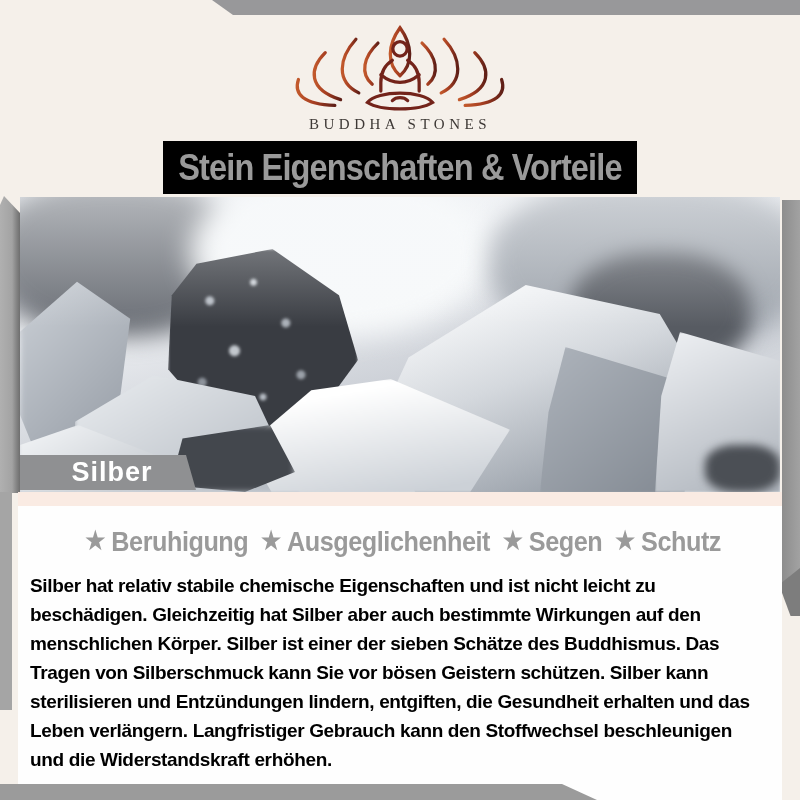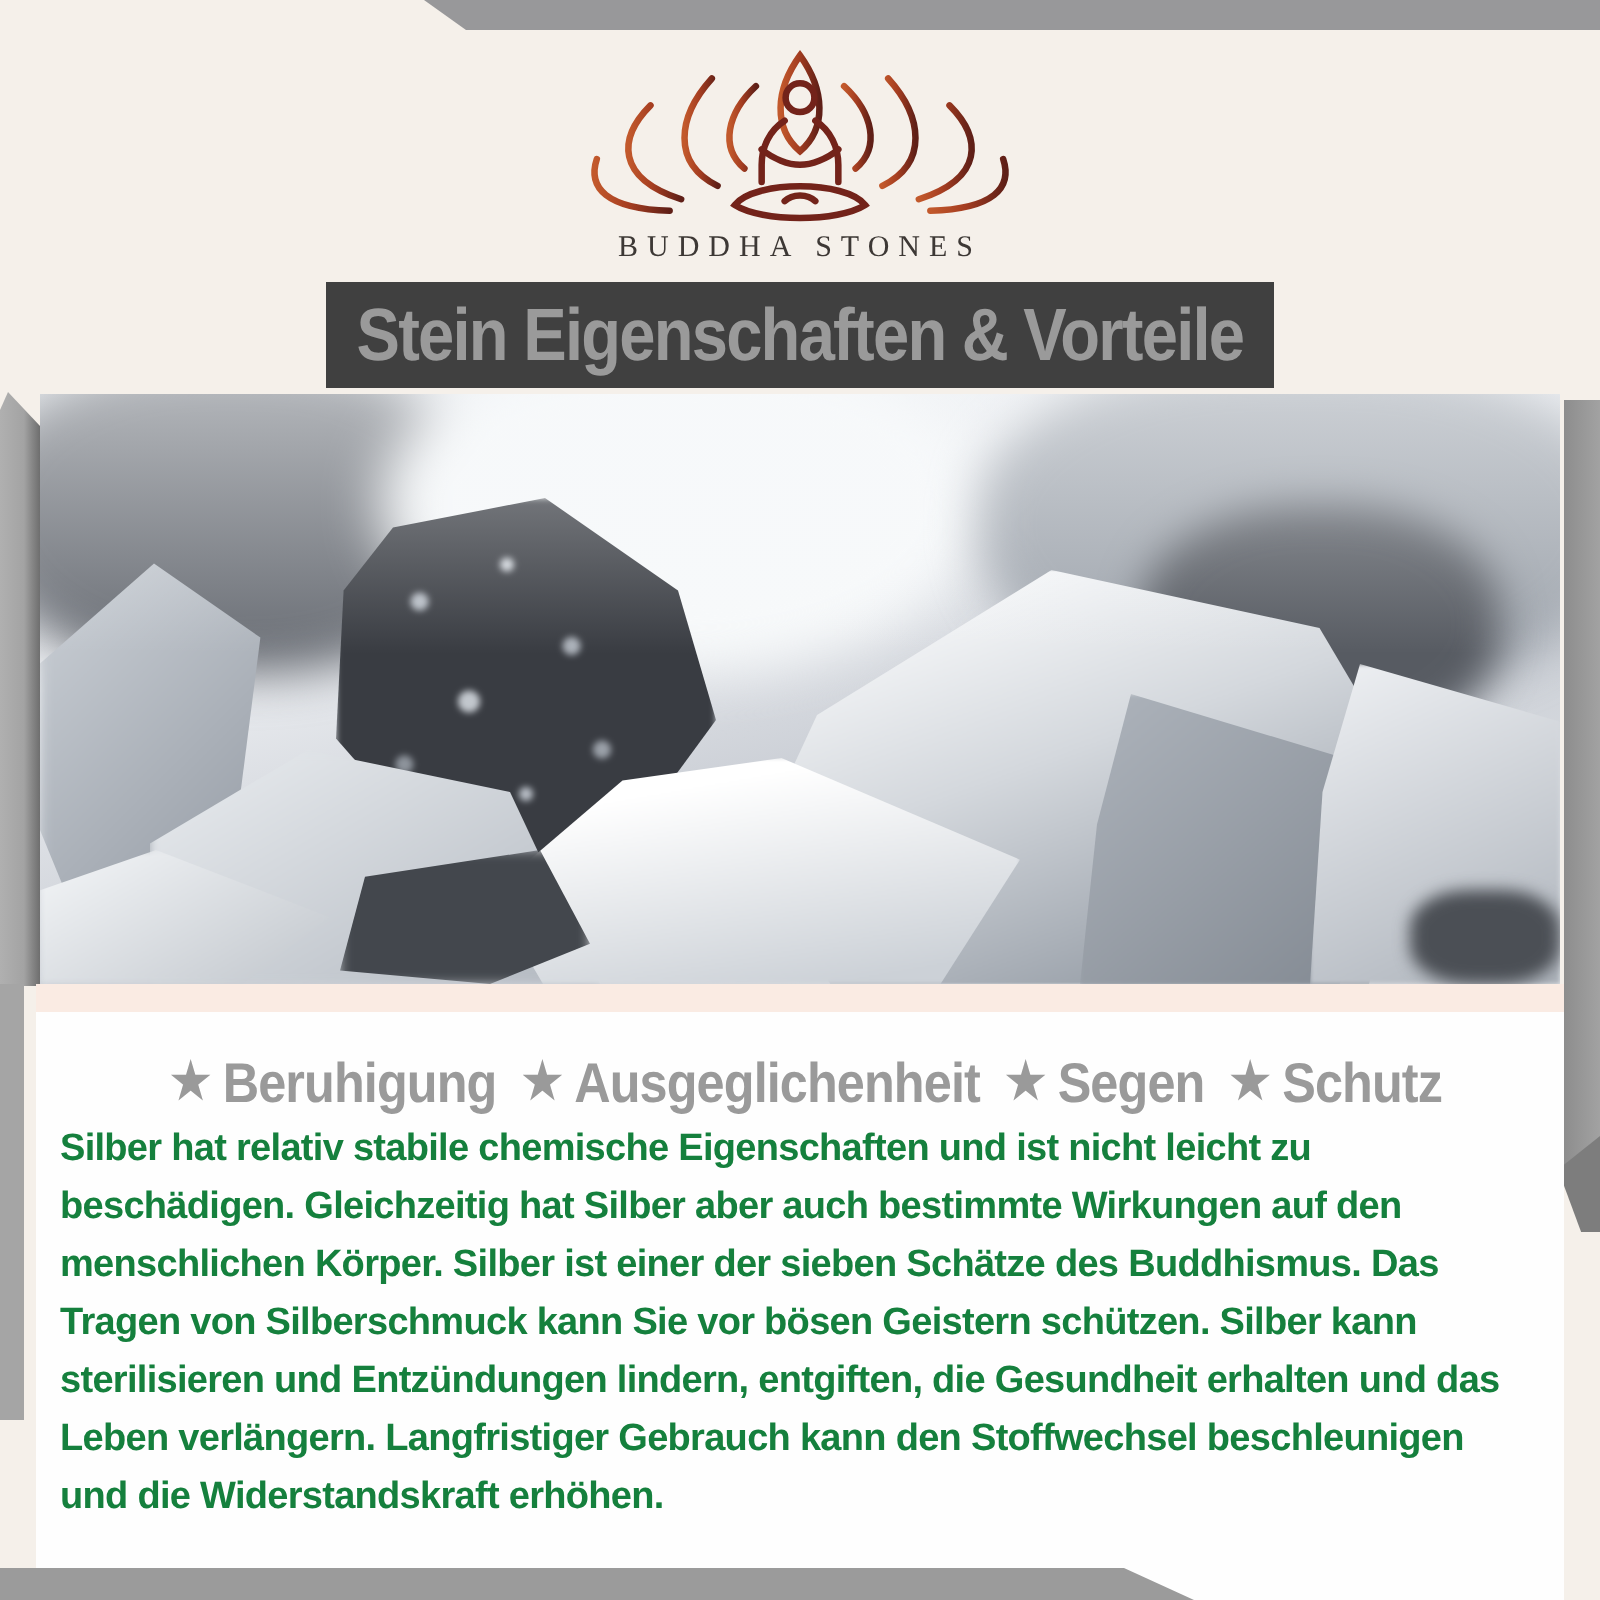--- a/index.html
+++ b/index.html
@@ -21,21 +21,21 @@
   .bottom-bar{position:absolute;left:0;top:784px;width:597px;height:16px;background:#9b9b9b;
     clip-path:polygon(0 0,562px 0,100% 100%,0 100%);}
 
   
   .brand{position:absolute;left:0;top:22px;width:800px;text-align:center;}
   .brand svg{display:block;margin:0 auto;}
   .brand-name{margin-top:2px;font-family:"Liberation Serif",serif;font-size:15px;
     letter-spacing:4.5px;color:#3d3835;font-weight:500;}
 
   
-  .title-band{position:absolute;left:163px;top:141px;width:474px;height:53px;background:#404040;
+  .title-band{position:absolute;left:163px;top:141px;width:474px;height:53px;background:#000000;
     display:flex;align-items:center;justify-content:center;}
   .title-band h1{margin:0;font-size:37px;font-weight:bold;color:#9a9a9a;letter-spacing:-1px;
     transform:scaleX(0.88);white-space:nowrap;}
 
   
   .photo{position:absolute;left:20px;top:197px;width:760px;height:295px;overflow:hidden;
     background:linear-gradient(165deg,#dde1e6 0%,#eff1f4 30%,#c9cdd4 60%,#e4e7ea 100%);}
   .photo .shape{position:absolute;}
   .b1{left:-30px;top:-20px;width:250px;height:160px;background:#6b6f76;border-radius:45%;filter:blur(12px);}
   .b2{left:170px;top:-30px;width:300px;height:170px;background:#f7f9fa;border-radius:50%;filter:blur(14px);}
@@ -87,21 +87,21 @@
     transform:translateX(4px);}
 
   
   .pink-band{position:absolute;left:18px;top:492px;width:764px;height:14px;background:#faebe3;}
   .content-panel{position:absolute;left:18px;top:506px;width:764px;height:354px;background:#fefefe;}
 
   .benefits{margin-top:20px;text-align:center;color:#9a9a9a;font-weight:bold;font-size:28px;
     letter-spacing:-0.5px;transform:scaleX(0.9);white-space:nowrap;}
   .benefits .star{font-size:25px;position:relative;top:-2px;padding:0 7px;}
 
-  .description{margin:2px 12px 0 12px;color:#15803d;font-size:19px;font-weight:bold;
+  .description{margin:13px 12px 0 12px;color:#000000;font-size:19px;font-weight:bold;
     line-height:29px;letter-spacing:-0.35px;text-align:left;}
 </style>
 </head>
 <body>
 
 <div class="page">
 
   <div class="top-ribbon"></div>
 
   <div class="brand">
@@ -156,20 +156,23 @@
     <div class="shape f5"></div>
     <div class="shape f6"></div>
     <div class="shape veil"></div>
   </div>
 
   <div class="left-slab"></div>
   <div class="left-strip"></div>
   <div class="right-slab"></div>
   <div class="right-fold"></div>
 
+  <div class="name-banner">
+    <span>Silber</span>
+  </div>
 
   <div class="pink-band"></div>
 
   <div class="content-panel">
     <div class="benefits">
       <span class="star">★</span><span>Beruhigung</span>
       <span class="star">★</span><span>Ausgeglichenheit</span>
       <span class="star">★</span><span>Segen</span>
       <span class="star">★</span><span>Schutz</span>
     </div>

